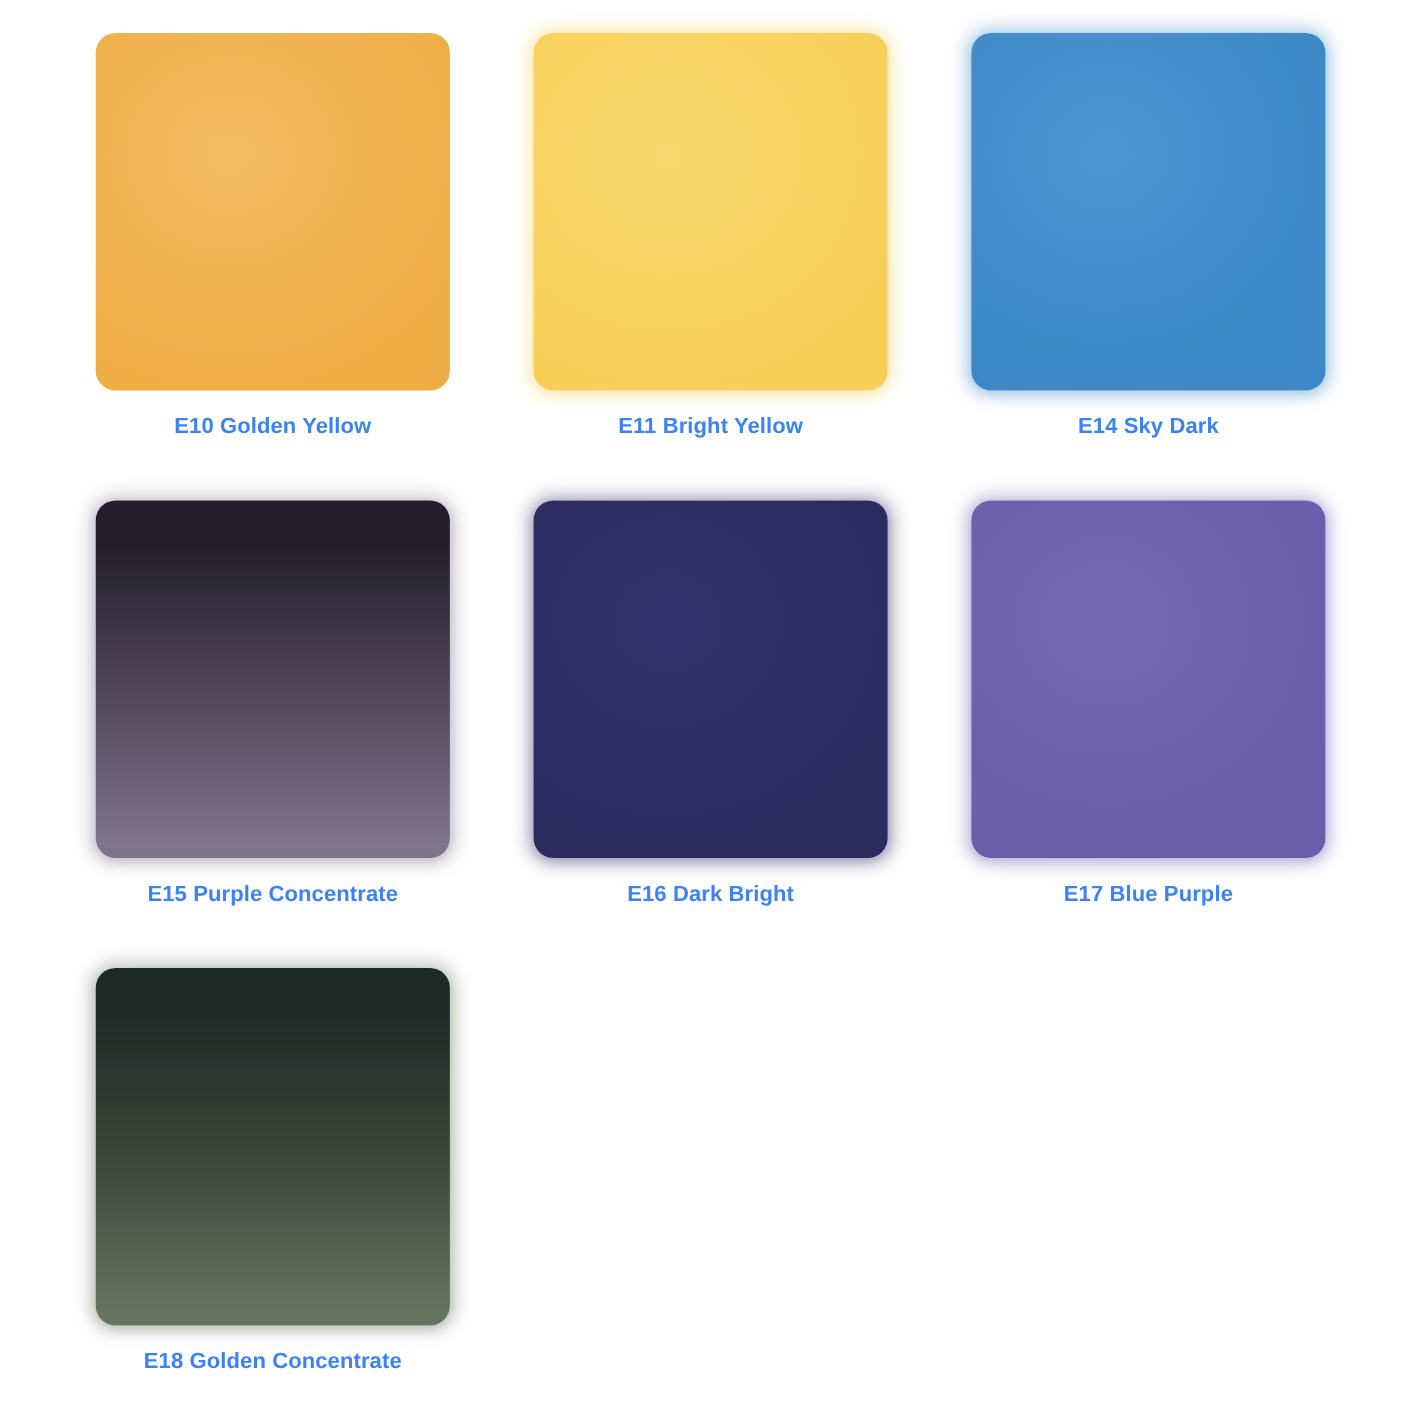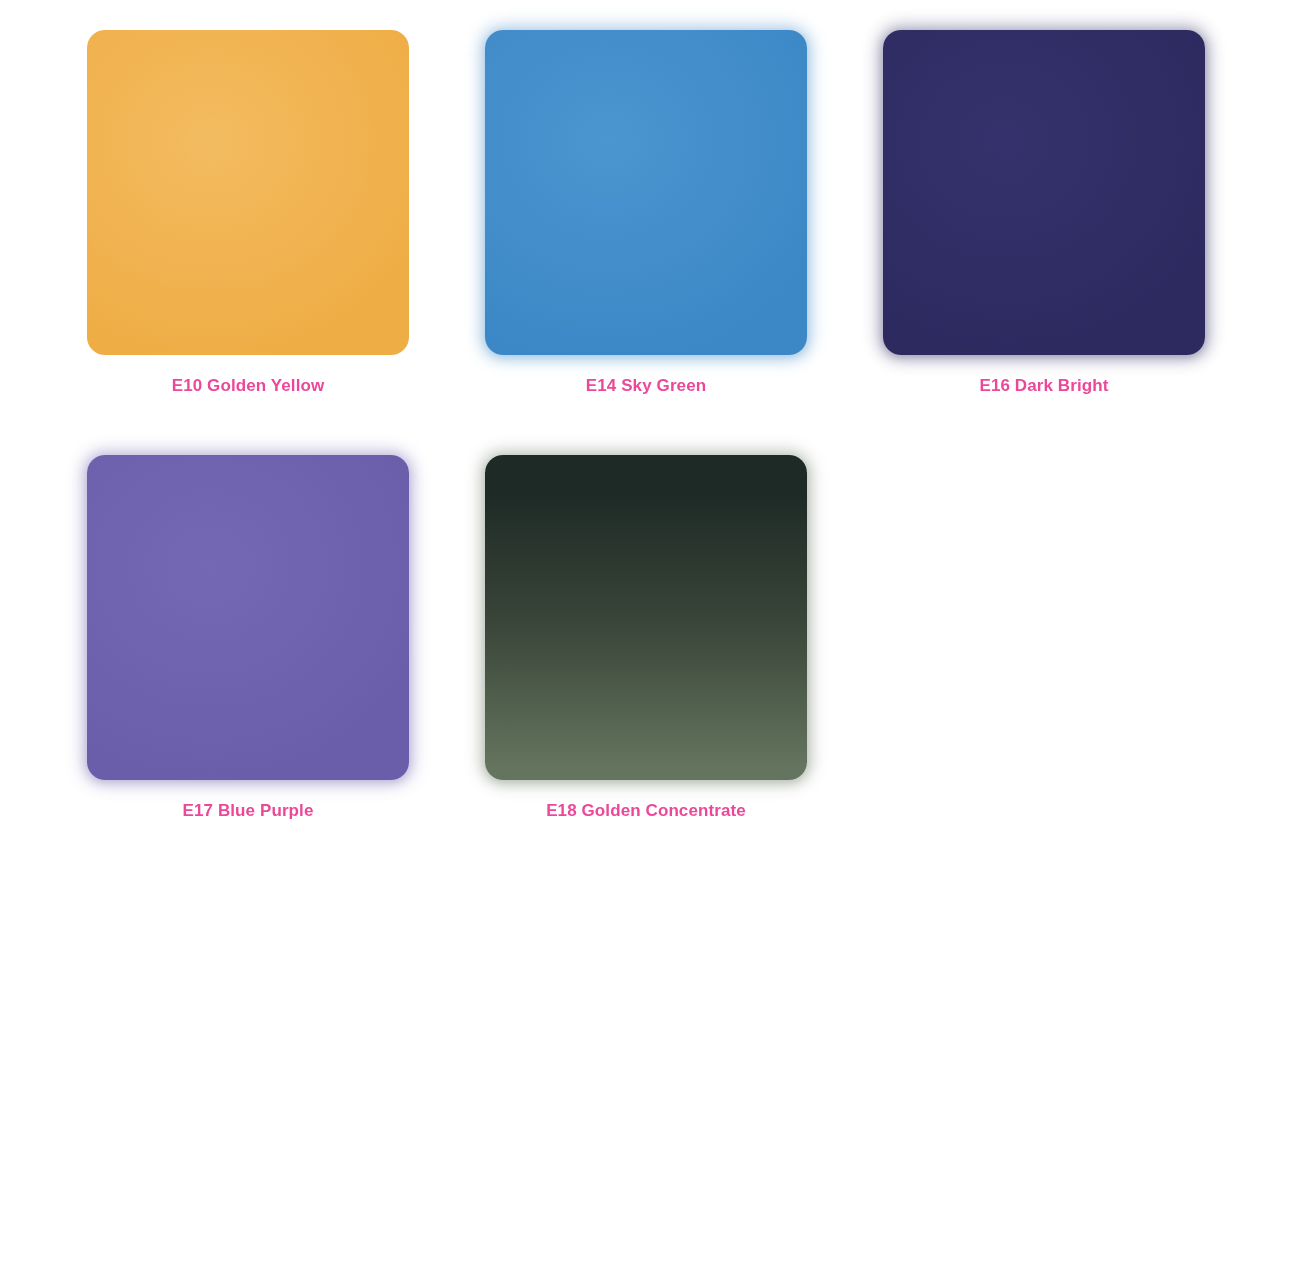--- a/index.html
+++ b/index.html
@@ -28,40 +28,48 @@
     align-items: center;
   }
   .swatch-chip {
     width: 322px;
     height: 325px;
     border-radius: 18px;
     margin-top: 22px;
   }
   .swatch-label {
     margin-top: 22px;
-    font-size: 17px;
+    font-size: 20px;
     font-weight: bold;
-    color: #ec4899;
+    color: #3b82f6;
     text-align: left;
     letter-spacing: 0.1px;
     line-height: 1.1;
     white-space: nowrap;
   }
 </style>
 </head>
 <body>
 
 <div id="palette-grid">
     <div class="swatch-cell">
       <div class="swatch-chip" style="background: radial-gradient(120% 110% at 38% 34%, rgb(243, 187, 96) 0%, rgb(239, 173, 69) 62%, rgb(239, 173, 69) 100%);"></div>
       <div class="swatch-label">E10 Golden Yellow</div>
     </div>
     <div class="swatch-cell">
+      <div class="swatch-chip" style="background: radial-gradient(120% 110% at 38% 34%, rgb(249, 216, 111) 0%, rgb(247, 207, 87) 62%, rgb(247, 207, 87) 100%); box-shadow: rgba(247, 207, 87, 0.333) 0px 0px 16px 5px, rgba(247, 207, 87, 0.267) 0px 2px 10px;"></div>
+      <div class="swatch-label">E11 Bright Yellow</div>
+    </div>
+    <div class="swatch-cell">
       <div class="swatch-chip" style="background: radial-gradient(120% 110% at 38% 34%, rgb(75, 149, 208) 0%, rgb(60, 136, 198) 62%, rgb(60, 136, 198) 100%); box-shadow: rgba(60, 136, 198, 0.333) 0px 0px 16px 5px, rgba(60, 136, 198, 0.267) 0px 2px 10px;"></div>
-      <div class="swatch-label">E14 Sky Green</div>
+      <div class="swatch-label">E14 Sky Dark</div>
+    </div>
+    <div class="swatch-cell">
+      <div class="swatch-chip" style="background: linear-gradient(rgb(35, 31, 44) 0%, rgb(35, 31, 44) 12%, rgb(78, 69, 88) 52%, rgb(126, 116, 139) 96%, rgb(126, 116, 139) 100%); box-shadow: rgba(123, 113, 136, 0.333) 0px 0px 16px 5px, rgba(123, 113, 136, 0.267) 0px 2px 10px;"></div>
+      <div class="swatch-label">E15 Purple Concentrate</div>
     </div>
     <div class="swatch-cell">
       <div class="swatch-chip" style="background: radial-gradient(120% 110% at 38% 34%, rgb(53, 49, 108) 0%, rgb(45, 42, 96) 62%, rgb(45, 42, 96) 100%); box-shadow: rgba(45, 42, 96, 0.333) 0px 0px 16px 5px, rgba(45, 42, 96, 0.267) 0px 2px 10px;"></div>
       <div class="swatch-label">E16 Dark Bright</div>
     </div>
     <div class="swatch-cell">
       <div class="swatch-chip" style="background: radial-gradient(120% 110% at 38% 34%, rgb(116, 104, 180) 0%, rgb(106, 94, 170) 62%, rgb(106, 94, 170) 100%); box-shadow: rgba(106, 94, 170, 0.333) 0px 0px 16px 5px, rgba(106, 94, 170, 0.267) 0px 2px 10px;"></div>
       <div class="swatch-label">E17 Blue Purple</div>
     </div>
     <div class="swatch-cell">

